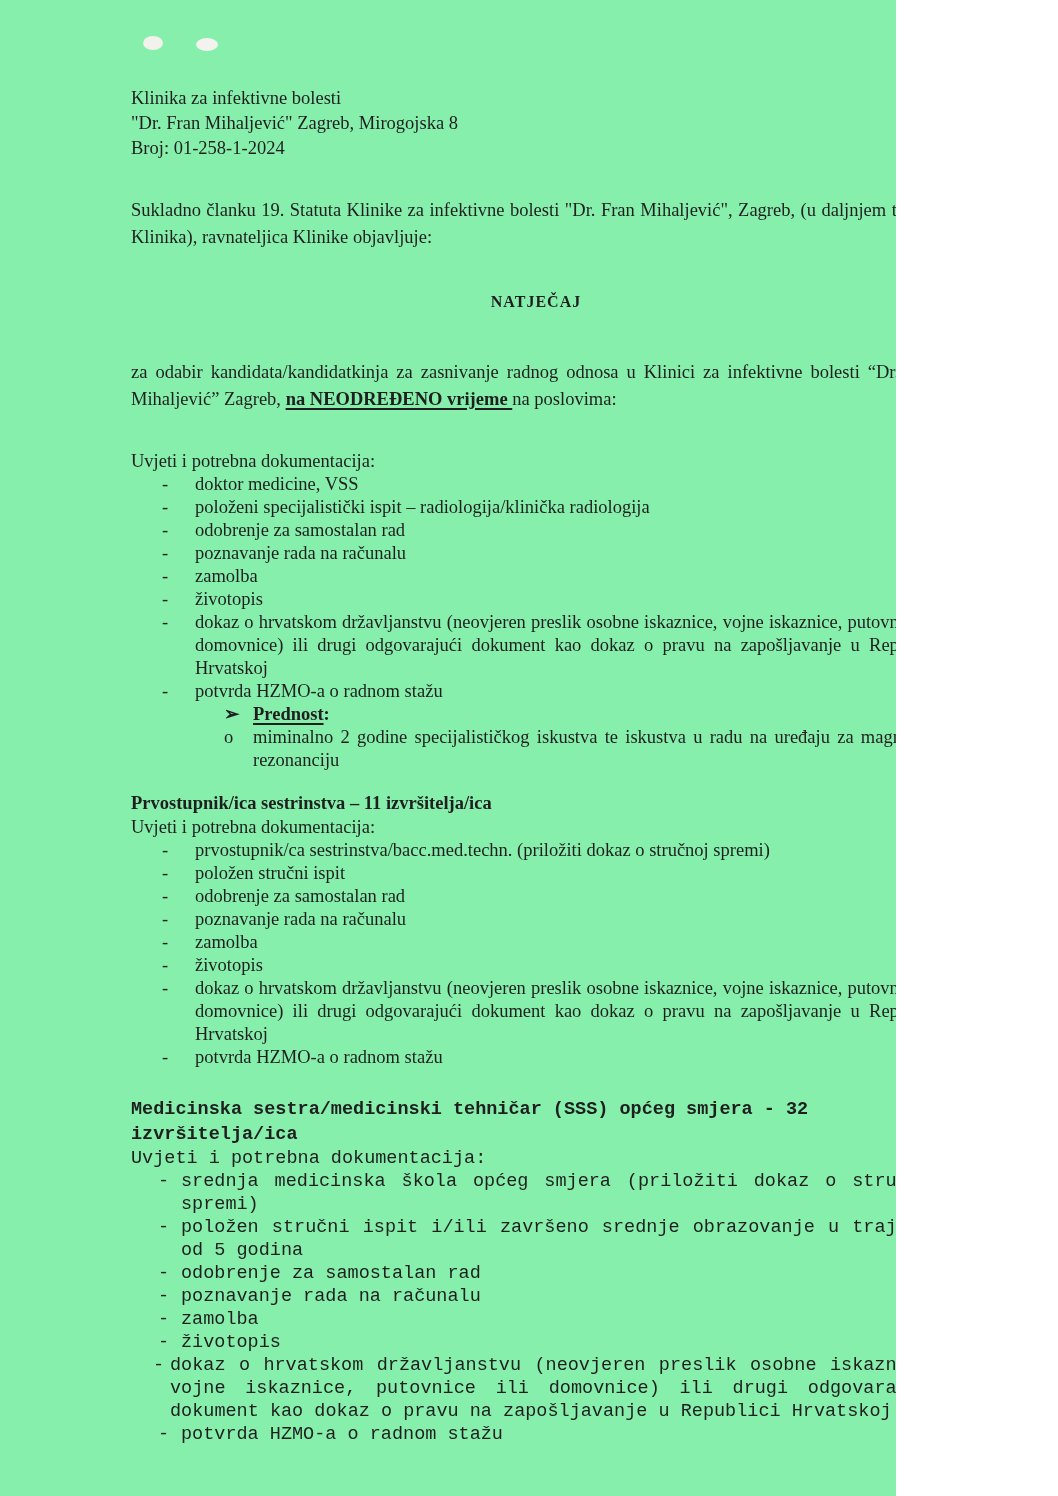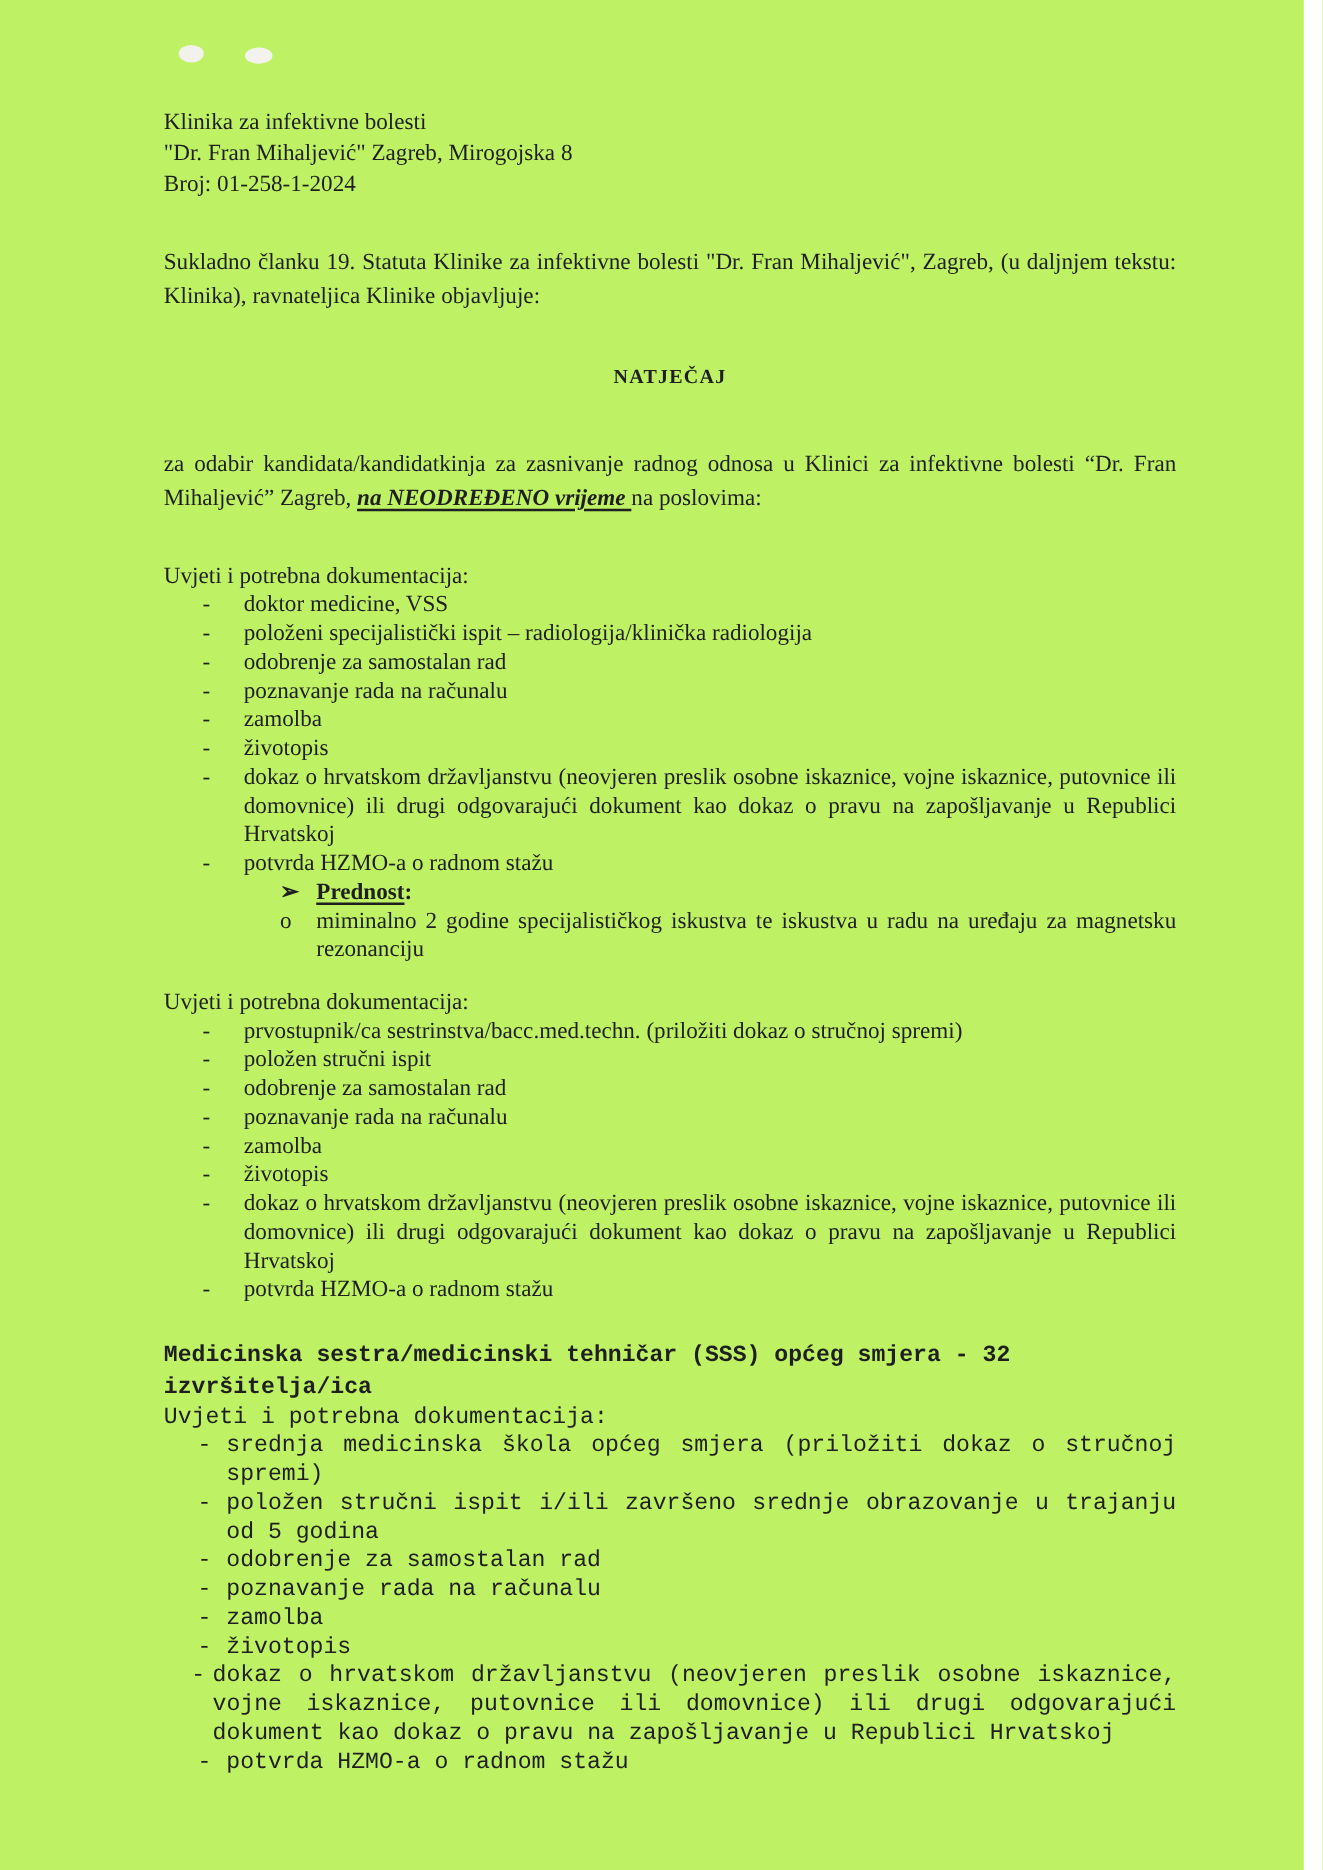--- a/index.html
+++ b/index.html
@@ -5,30 +5,30 @@
   html,body{margin:0;padding:0;}
   body{
     width:1058px;height:1496px;
     background:#ffffff;
     font-family:"Liberation Serif","DejaVu Serif",serif;
     color:#1f1f1f;
     font-size:18.5px;
     line-height:23px;
     -webkit-font-smoothing:antialiased;
   }
-  .page{position:relative;width:1043px;height:1496px;overflow:hidden;background:#bef264;}
+  .page{position:relative;width:896px;height:1496px;overflow:hidden;background:#86efac;}
   .smudge{position:absolute;border-radius:50%;}
   .s1{left:143px;top:36px;width:20px;height:14px;background:#f3f1ec;}
   .s2{left:196px;top:38px;width:22px;height:13px;background:#f4f2ee;}
   .content{position:absolute;left:131px;top:86px;width:810px;}
   .letterhead{line-height:25px;}
   .intro{margin:36px 0 0;text-align:justify;line-height:27px;}
   .doc-title{margin:38px 0 0;font-size:16px;font-weight:bold;text-align:center;letter-spacing:1px;line-height:25px;}
   .lead{margin:45px 0 0;text-align:justify;line-height:27px;}
-  .emph{font-weight:bold;text-decoration:underline;text-decoration-thickness:2px;text-underline-offset:3px;font-style:italic;}
+  .emph{font-weight:bold;text-decoration:underline;text-decoration-thickness:2px;text-underline-offset:3px;}
   .job{margin:0;}
   .job-1{margin-top:37px;}
   .job-2{margin-top:19px;}
   .job-3{margin-top:28px;font-family:Liberation Mono, monospace;}
   .job h2{margin:0;font-size:18.5px;font-weight:bold;line-height:25px;}
   .uvjeti{margin:0;line-height:23px;}
   .blist{margin:0;}
   .brow{display:flex;padding-left:31px;}
   .bdash{flex:0 0 33px;}
   .btext{flex:1 1 auto;text-align:justify;}
@@ -109,20 +109,21 @@
             <span class="ptext"><span class="plabel">Prednost</span><span class="pcolon">:</span></span>
           </div>
         <div class="prow">
             <span class="pmark circ">o</span>
             <span class="ptext just">miminalno 2 godine specijalističkog iskustva te iskustva u radu na uređaju za magnetsku rezonanciju</span>
           </div>
       </div>
     </section>
 
     <section class="job job-2">
+      <h2>Prvostupnik/ica sestrinstva – 11 izvršitelja/ica</h2>
       <p class="uvjeti">Uvjeti i potrebna dokumentacija:</p>
       <div class="blist">
         <div class="brow">
             <span class="bdash">-</span>
             <span class="btext">prvostupnik/ca sestrinstva/bacc.med.techn. (priložiti dokaz o stručnoj spremi)</span>
           </div>
         <div class="brow">
             <span class="bdash">-</span>
             <span class="btext">položen stručni ispit</span>
           </div>

